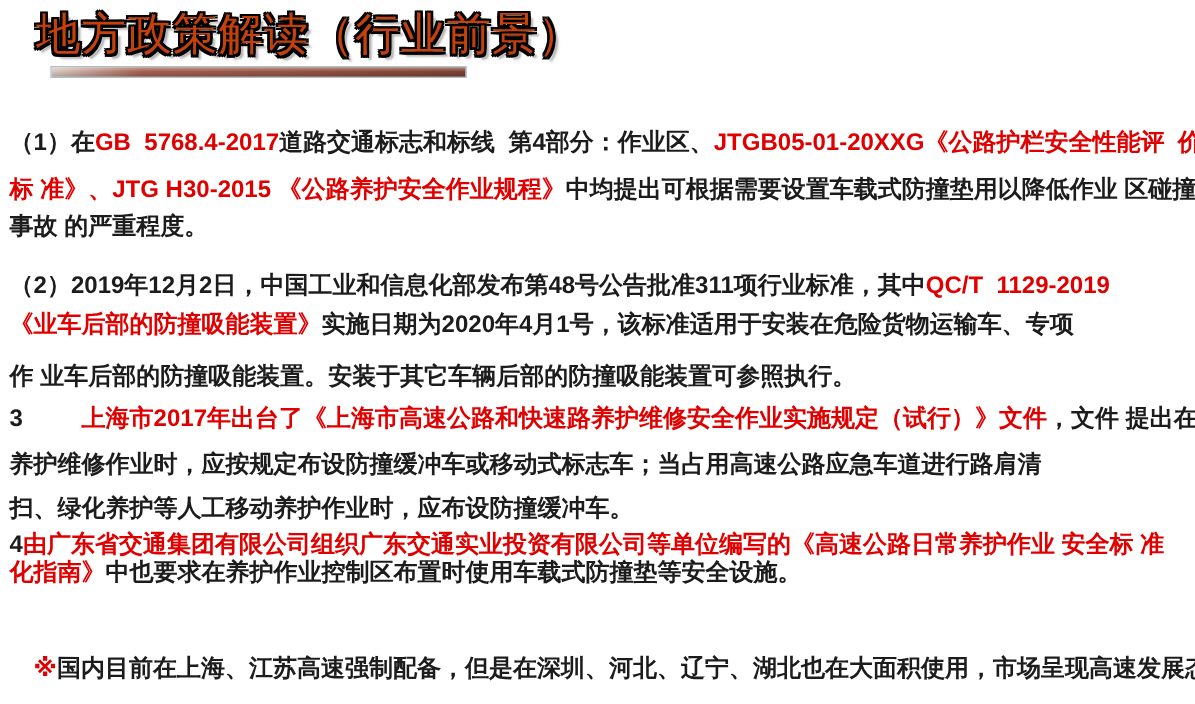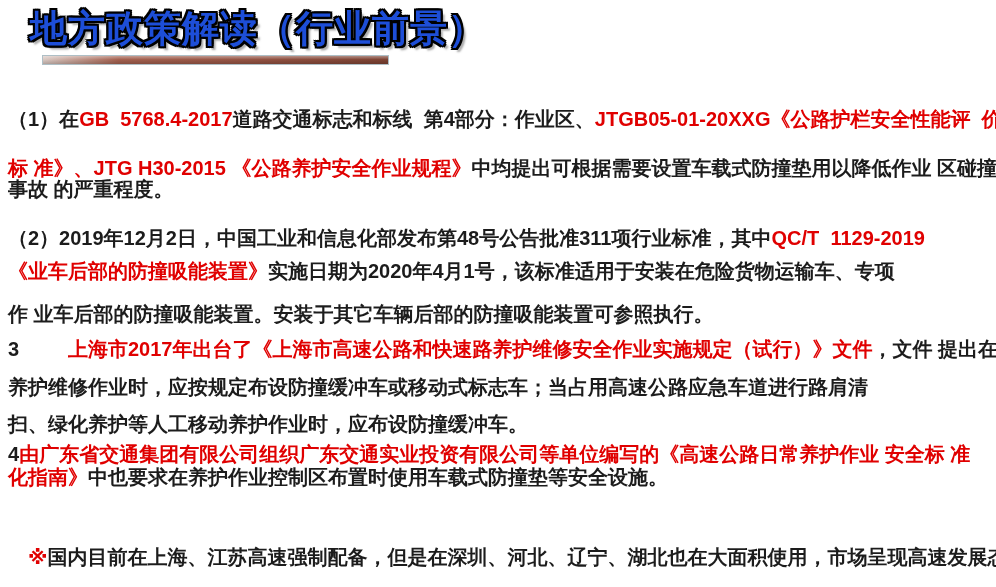--- a/index.html
+++ b/index.html
@@ -12,23 +12,23 @@
   body{
     position:relative;
     background:#ffffff;
     font-family:"Liberation Sans","DejaVu Sans",sans-serif;
     overflow:hidden;
   }
   .slide-title{
     position:absolute;
     left:30px; top:4px;
     font-size:37px;
-    font-weight:bold;
+    font-weight:normal;
     letter-spacing:1px;
-    color:#1d4ed8;
+    color:#c2410c;
     text-shadow:
       -2px -2px 0 #000, 2px -2px 0 #000,
       -2px  2px 0 #000, 2px  2px 0 #000,
       -2px  0   0 #000, 2px  0   0 #000,
        0   -2px 0 #000, 0    2px 0 #000,
        4px  4px 2px rgba(100,100,100,.55);
     white-space:pre;
   }
   .title-bar{
     position:absolute;
@@ -54,21 +54,21 @@
   .footer-line{left:28px;}
 </style>
 </head>
 <body>
 
 <div class="slide-title">地方政策解读（行业前景）</div>
 <div class="title-bar"></div>
 
 <div class="line" style="top:108px"><span class="black">（1）在</span><span class="red">GB  5768.4-2017</span><span class="black">道路交通标志和标线  第4部分：作业区、</span><span class="red">JTGB05-01-20XXG《公路护栏安全性能评  价</span></div>
 
-<div class="line" style="top:157px"><span class="red">标 准》、JTG H30-2015 《公路养护安全作业规程》</span><span class="black">中均提出可根据需要设置车载式防撞垫用以降低作业 区碰撞</span></div>
+<div class="line" style="top:147px"><span class="red">标 准》、JTG H30-2015 《公路养护安全作业规程》</span><span class="black">中均提出可根据需要设置车载式防撞垫用以降低作业 区碰撞</span></div>
 
 <div class="line" style="top:178px"><span class="black">事故 的严重程度。</span></div>
 
 <div class="line" style="top:227px"><span class="black">（2）2019年12月2日，中国工业和信息化部发布第48号公告批准311项行业标准，其中</span><span class="red">QC/T  1129-2019</span></div>
 
 <div class="line" style="top:260px"><span class="red">《业车后部的防撞吸能装置》</span><span class="black">实施日期为2020年4月1号，该标准适用于安装在危险货物运输车、专项</span></div>
 
 <div class="line" style="top:303px"><span class="black">作 业车后部的防撞吸能装置。安装于其它车辆后部的防撞吸能装置可参照执行。</span></div>
 
 <div class="line" style="top:338px"><span class="black num-gap">3</span><span class="red">上海市2017年出台了《上海市高速公路和快速路养护维修安全作业实施规定（试行）》文件</span><span class="black">，文件 提出在</span></div>

